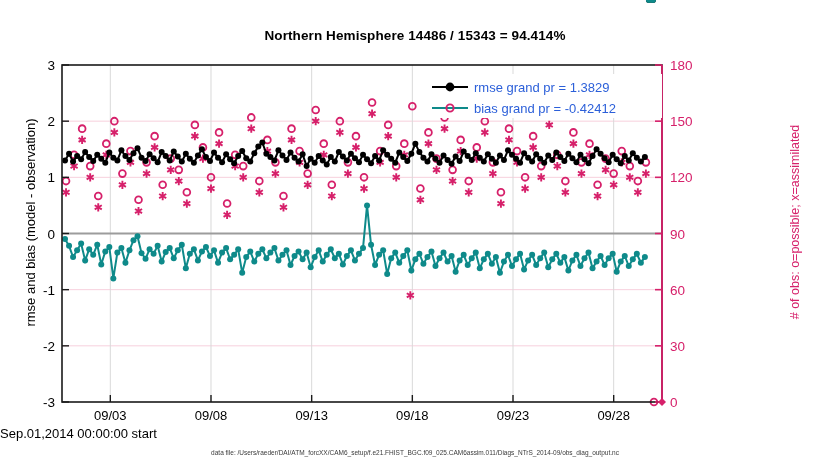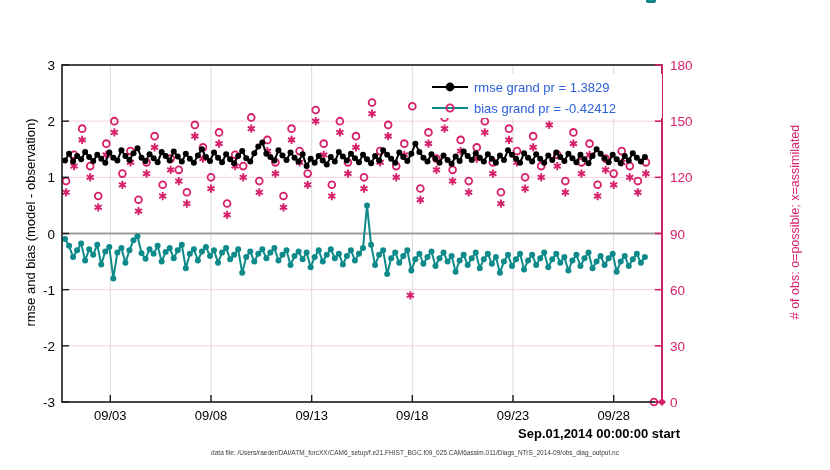--- a/index.html
+++ b/index.html
@@ -9,22 +9,22 @@
     overflow:hidden;position:relative;
   }
   #stage{position:absolute;left:0;top:0;width:830px;height:470px;}
   .ttl{
     position:absolute;width:830px;text-align:center;
     font-weight:bold;font-size:13.5px;color:#000;letter-spacing:0.1px;
   }
   #title-line1{top:28px;}
   #title-line2{top:46px;}
   #xlabel-sub{
-    position:absolute;top:426px;width:680px;left:0;text-align:right;
-    font-size:13px;color:#000;font-weight:bold;
+    position:absolute;top:426px;width:680px;left:0;text-align:left;
+    font-size:13px;color:#000;
   }
   #datafile{
     position:absolute;top:449px;width:830px;text-align:center;
     font-size:6.5px;color:#3a3a3a;font-family:"Liberation Sans", sans-serif;
   }
   #ylabel-left{
     position:absolute;left:-150px;top:215px;width:360px;text-align:center;
     transform:rotate(-90deg);transform-origin:center center;
     font-size:13px;color:#000;
   }
@@ -38,20 +38,21 @@
   .tickL{font-size:13.5px;fill:#000;text-anchor:end;}
   .tickR{font-size:13.5px;fill:#d6206a;text-anchor:start;}
   .tickX{font-size:13px;fill:#000;text-anchor:middle;}
   .legtxt{font-size:13px;fill:#2b5fd9;}
 </style>
 </head>
 <body>
 
 <div id="stage">
 
+  <div class="ttl" id="title-line1">Northern Hemisphere 14486 / 15343 = 94.414%</div>
 
   <div id="ylabel-left">rmse and bias (model - observation)</div>
   <div id="ylabel-right"># of obs: o=possible; x=assimilated</div>
   <div id="xlabel-sub">Sep.01,2014 00:00:00 start</div>
   <div id="datafile">data file: /Users/raeder/DAI/ATM_forcXX/CAM6_setup/f.e21.FHIST_BGC.f09_025.CAM6assim.011/Diags_NTrS_2014-09/obs_diag_output.nc</div>
 
   <svg id="chart-svg" width="830" height="470">
       <line x1="62" y1="345.8333333333333" x2="662" y2="345.8333333333333" stroke="#f7d0dd" stroke-width="1"></line>
       <line x1="62" y1="289.6666666666667" x2="662" y2="289.6666666666667" stroke="#f7d0dd" stroke-width="1"></line>
       <line x1="62" y1="233.5" x2="662" y2="233.5" stroke="#f7d0dd" stroke-width="1"></line>

